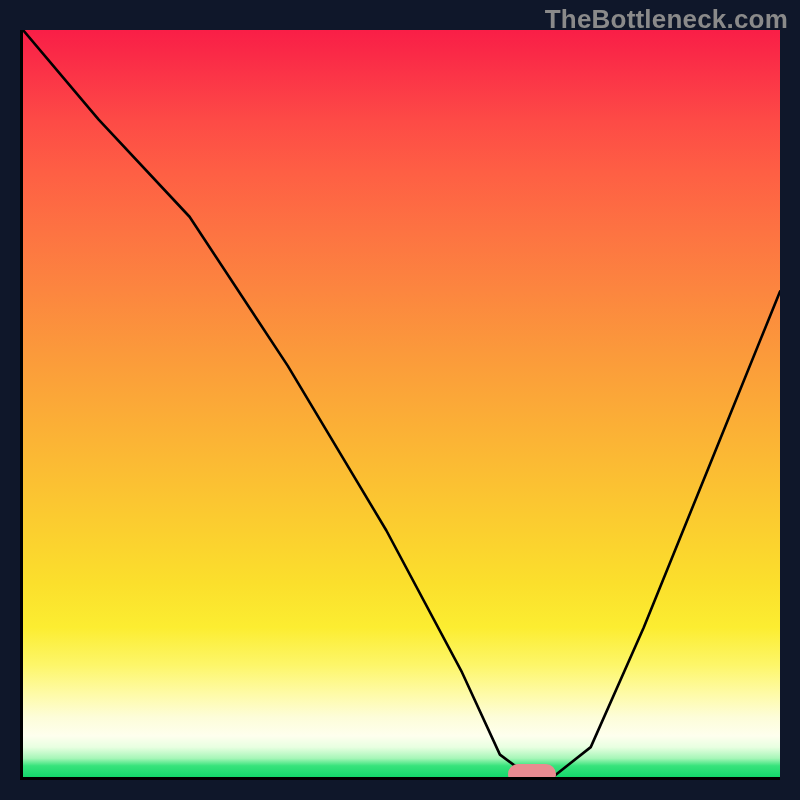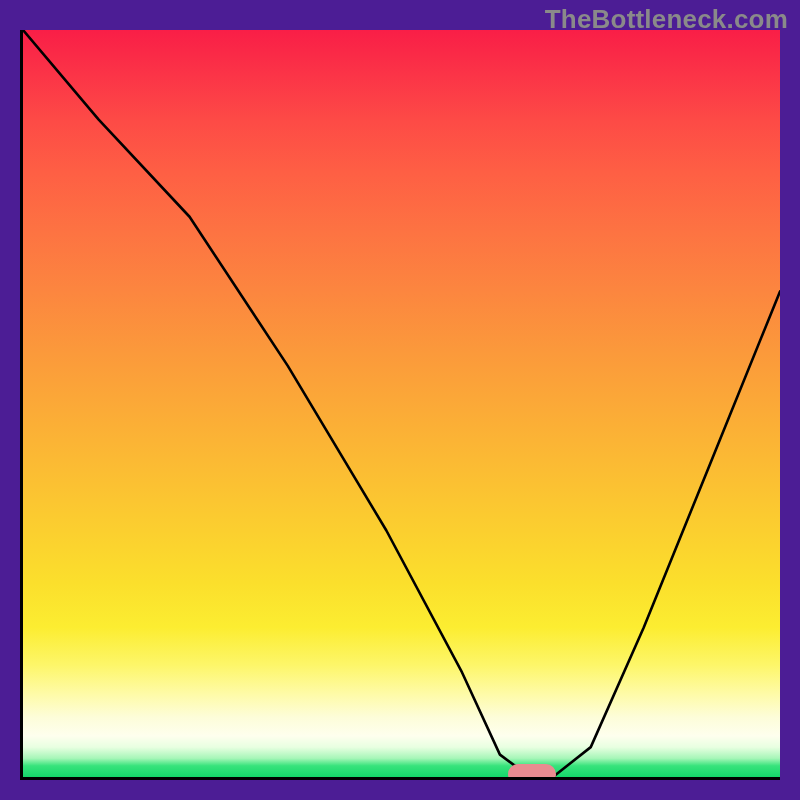--- a/index.html
+++ b/index.html
@@ -1,21 +1,21 @@
 <!DOCTYPE html>
 <html><head>
 <meta charset="utf-8">
 <style>
   * { margin: 0; padding: 0; box-sizing: border-box; }
   html, body { width: 800px; height: 800px; overflow: hidden; background: #fff; }
   .frame {
     position: relative;
     width: 800px;
     height: 800px;
-    background: #4c1d95;
+    background: #0f172a;
   }
   .watermark {
     position: absolute;
     top: 4px;
     right: 12px;
     font-family: Arial, Helvetica, sans-serif;
     font-size: 26px;
     font-weight: 600;
     color: #8a8a8a;
     letter-spacing: 0.2px;

